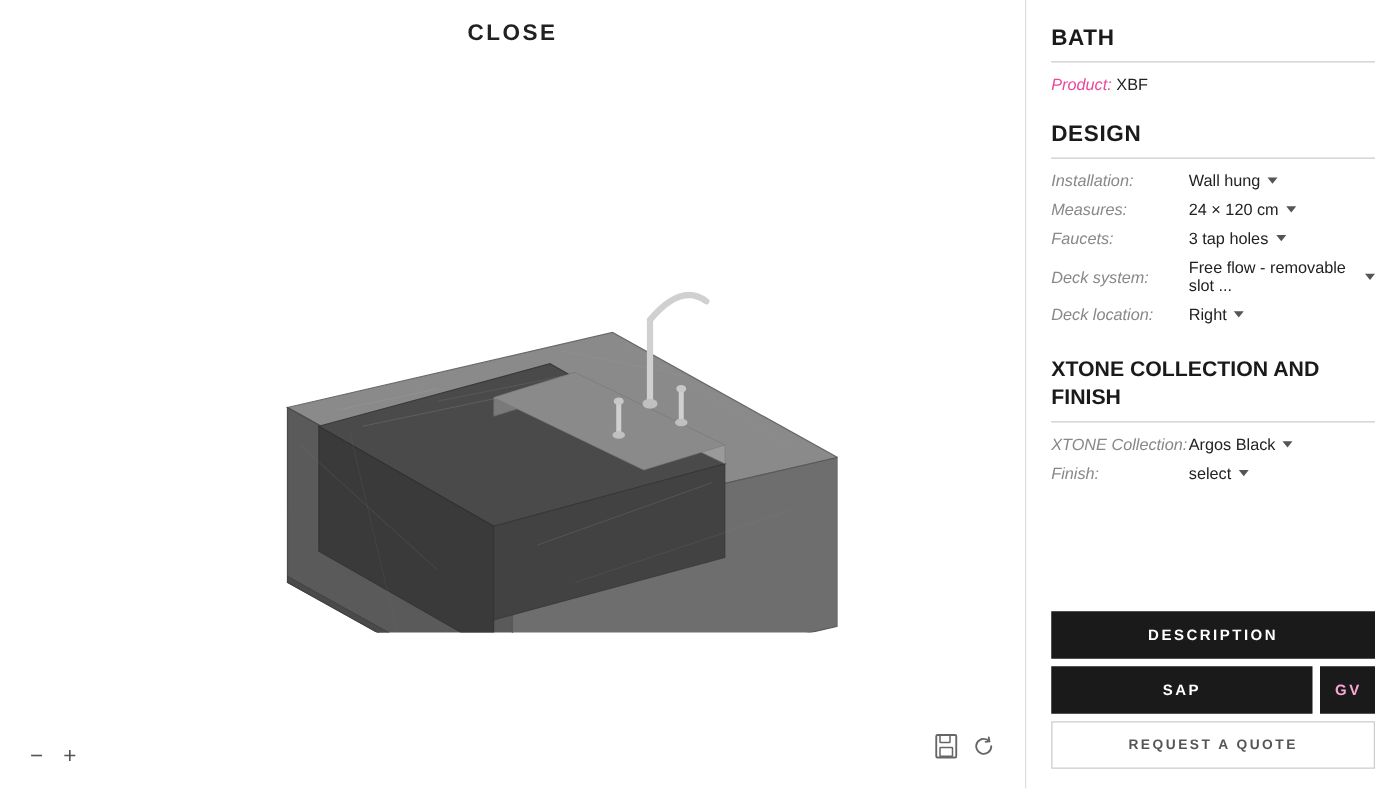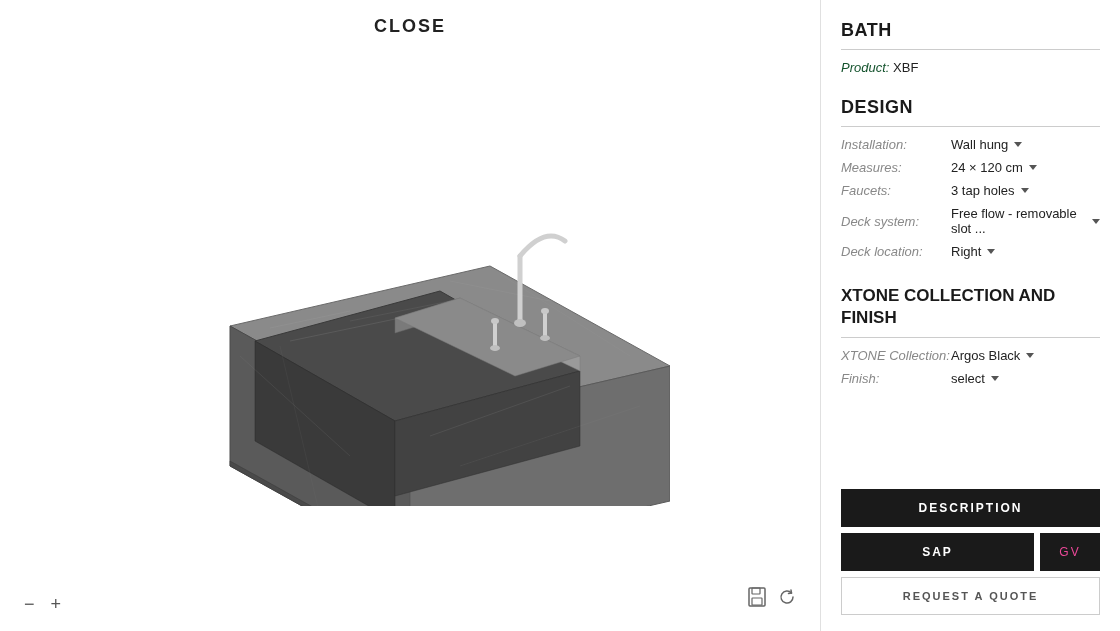--- a/index.html
+++ b/index.html
@@ -114,21 +114,21 @@
     }
 
     .product-label {
       font-size: 13px;
       color: #555;
       margin-bottom: 4px;
     }
 
     .product-label span.label-key {
       font-style: italic;
-      color: #14532d;
+      color: #ec4899;
     }
 
     .product-label span.label-val {
       color: #222;
       font-weight: 400;
     }
 
     .section-gap {
       margin-top: 18px;
     }
@@ -212,27 +212,27 @@
       border: none;
       padding: 12px;
       font-size: 12px;
       font-weight: 700;
       letter-spacing: 2px;
       cursor: pointer;
       text-align: center;
     }
 
     .btn-gv {
-      width: 60px;
+      width: 44px;
       background: #1a1a1a;
-      color: #ec4899;
+      color: #f9a8d4;
       border: none;
       padding: 12px;
       font-size: 12px;
-      font-weight: 400;
+      font-weight: 700;
       letter-spacing: 2px;
       cursor: pointer;
       text-align: center;
     }
 
     .btn-quote {
       background: #fff;
       color: #555;
       border: 1px solid #ccc;
       padding: 12px;

